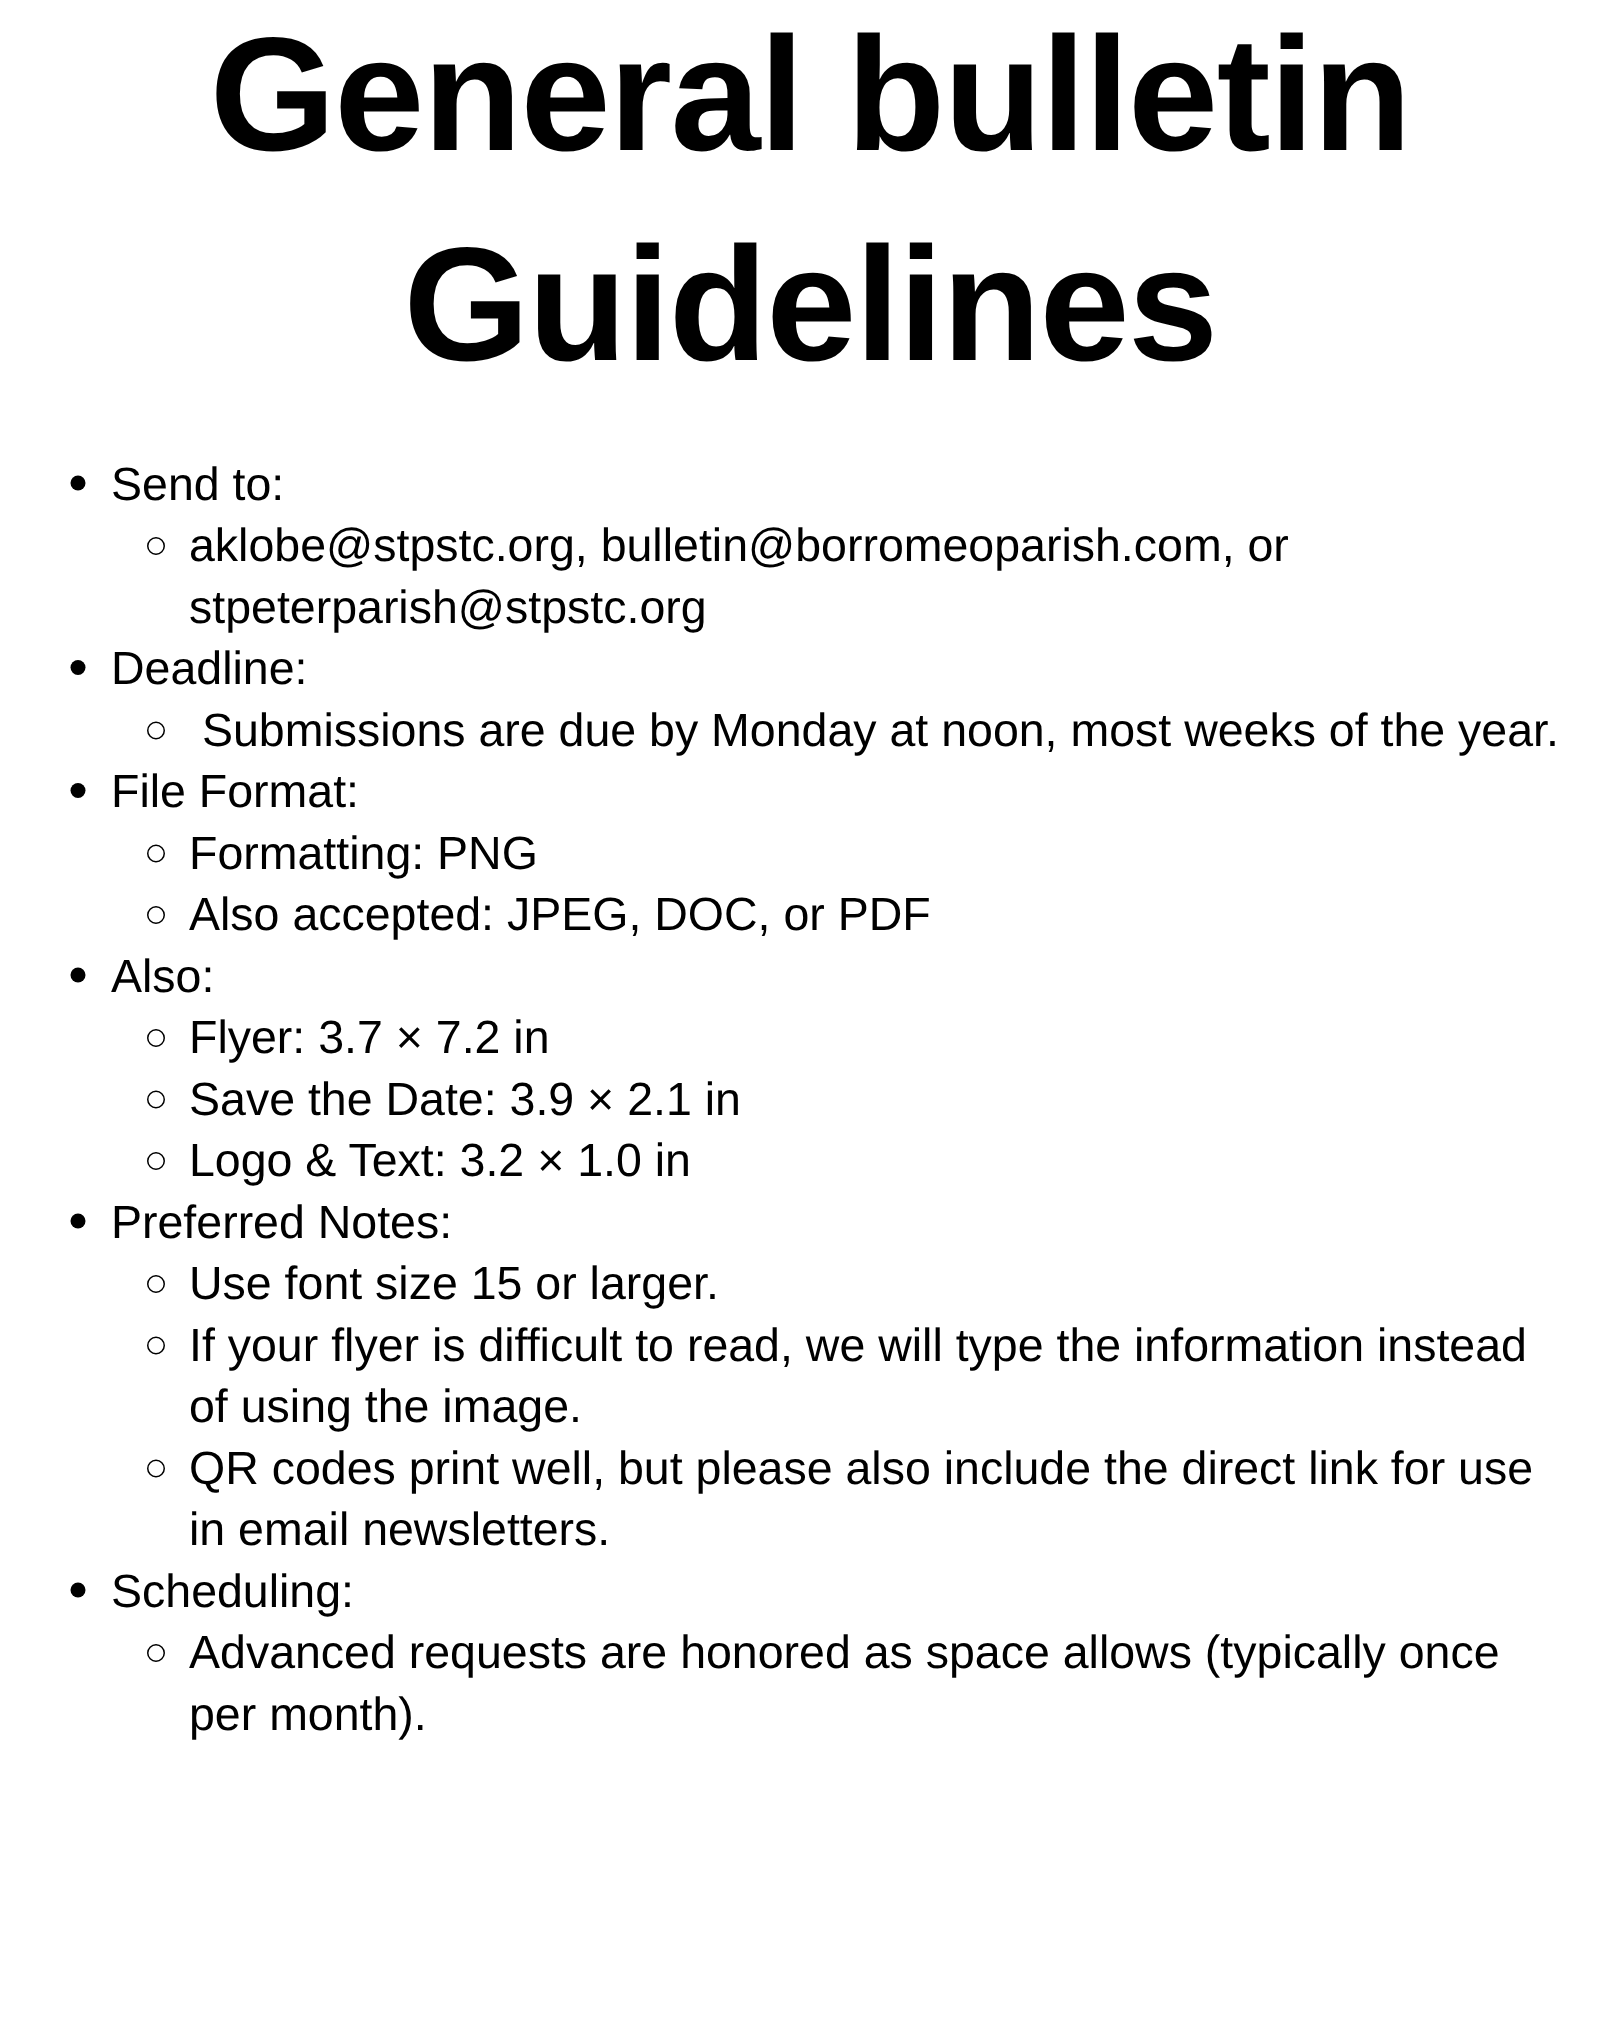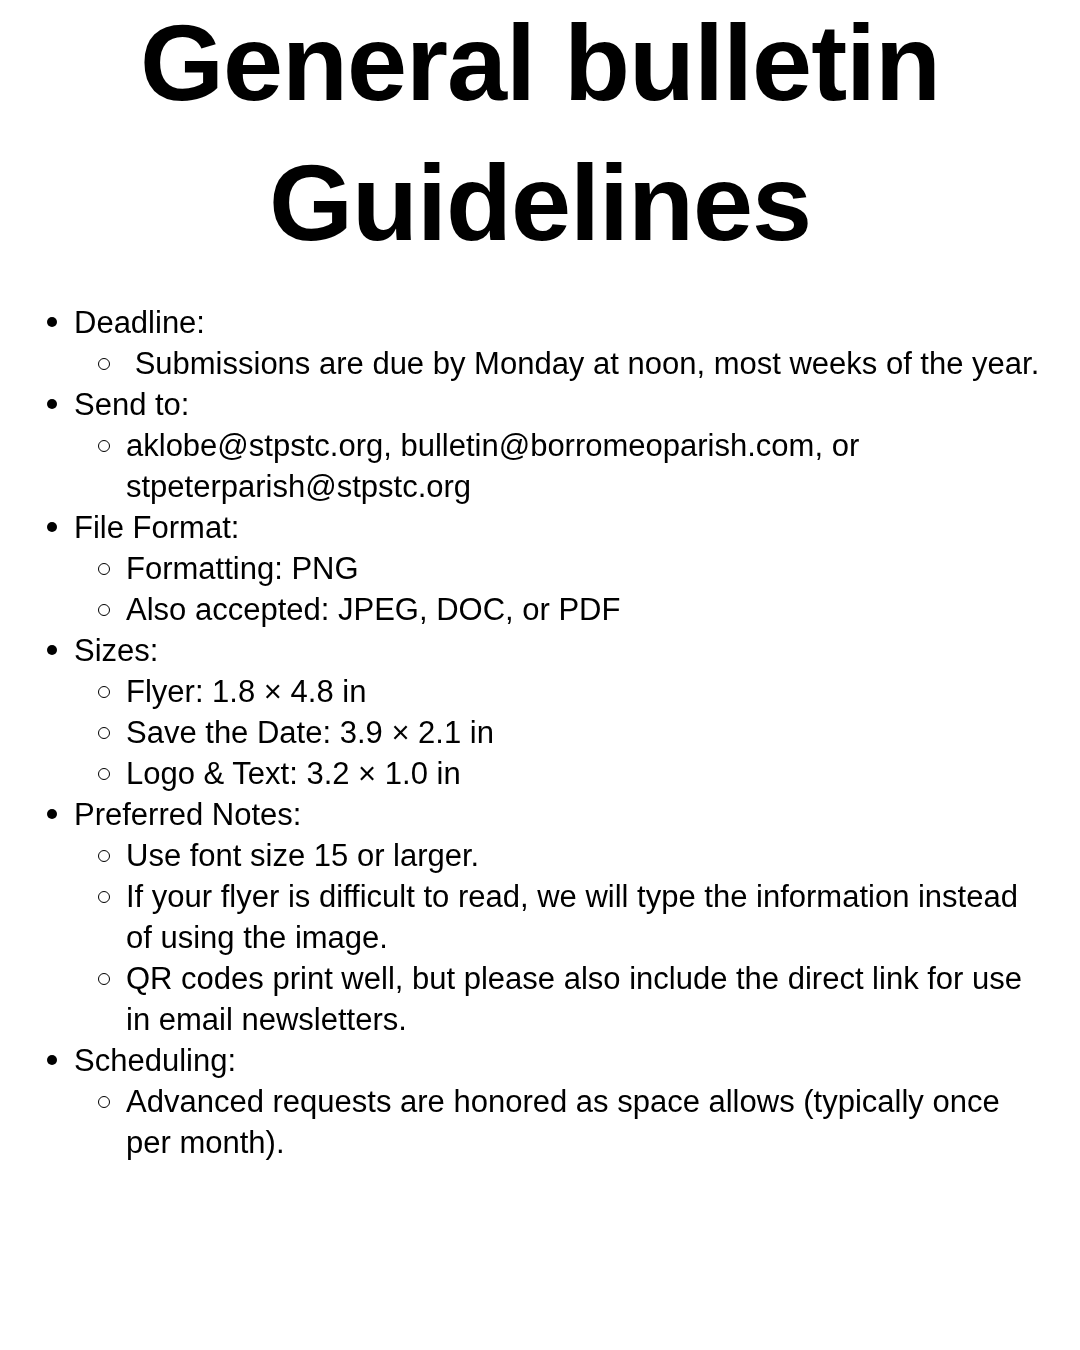--- a/index.html
+++ b/index.html
@@ -74,46 +74,46 @@
     white-space: pre-wrap;
   }
 </style>
 </head>
 <body>
 
 <div class="page">
   <h1 class="title">General bulletin Guidelines</h1>
   <ul class="sections" id="sections">
   <li class="section">
-    <div class="section-label"><span class="bullet-dot"></span><span class="label-text">Deadline:</span></div>
+    <div class="section-label"><span class="bullet-dot"></span><span class="label-text">Send to:</span></div>
     <ul class="subitems">
-  <li class="subitem"><span class="bullet-circle"></span><span class="item-text"> Submissions are due by Monday at noon, most weeks of the year.</span></li>
+  <li class="subitem"><span class="bullet-circle"></span><span class="item-text">aklobe@stpstc.org, bulletin@borromeoparish.com, or stpeterparish@stpstc.org</span></li>
 </ul>
   </li>
 
   <li class="section">
-    <div class="section-label"><span class="bullet-dot"></span><span class="label-text">Send to:</span></div>
+    <div class="section-label"><span class="bullet-dot"></span><span class="label-text">Deadline:</span></div>
     <ul class="subitems">
-  <li class="subitem"><span class="bullet-circle"></span><span class="item-text">aklobe@stpstc.org, bulletin@borromeoparish.com, or stpeterparish@stpstc.org</span></li>
+  <li class="subitem"><span class="bullet-circle"></span><span class="item-text"> Submissions are due by Monday at noon, most weeks of the year.</span></li>
 </ul>
   </li>
 
   <li class="section">
     <div class="section-label"><span class="bullet-dot"></span><span class="label-text">File Format:</span></div>
     <ul class="subitems">
   <li class="subitem"><span class="bullet-circle"></span><span class="item-text">Formatting: PNG</span></li>
 
   <li class="subitem"><span class="bullet-circle"></span><span class="item-text">Also accepted: JPEG, DOC, or PDF</span></li>
 </ul>
   </li>
 
   <li class="section">
-    <div class="section-label"><span class="bullet-dot"></span><span class="label-text">Sizes:</span></div>
+    <div class="section-label"><span class="bullet-dot"></span><span class="label-text">Also:</span></div>
     <ul class="subitems">
-  <li class="subitem"><span class="bullet-circle"></span><span class="item-text">Flyer: 1.8 × 4.8 in</span></li>
+  <li class="subitem"><span class="bullet-circle"></span><span class="item-text">Flyer: 3.7 × 7.2 in</span></li>
 
   <li class="subitem"><span class="bullet-circle"></span><span class="item-text">Save the Date: 3.9 × 2.1 in</span></li>
 
   <li class="subitem"><span class="bullet-circle"></span><span class="item-text">Logo &amp; Text: 3.2 × 1.0 in</span></li>
 </ul>
   </li>
 
   <li class="section">
     <div class="section-label"><span class="bullet-dot"></span><span class="label-text">Preferred Notes:</span></div>
     <ul class="subitems">

